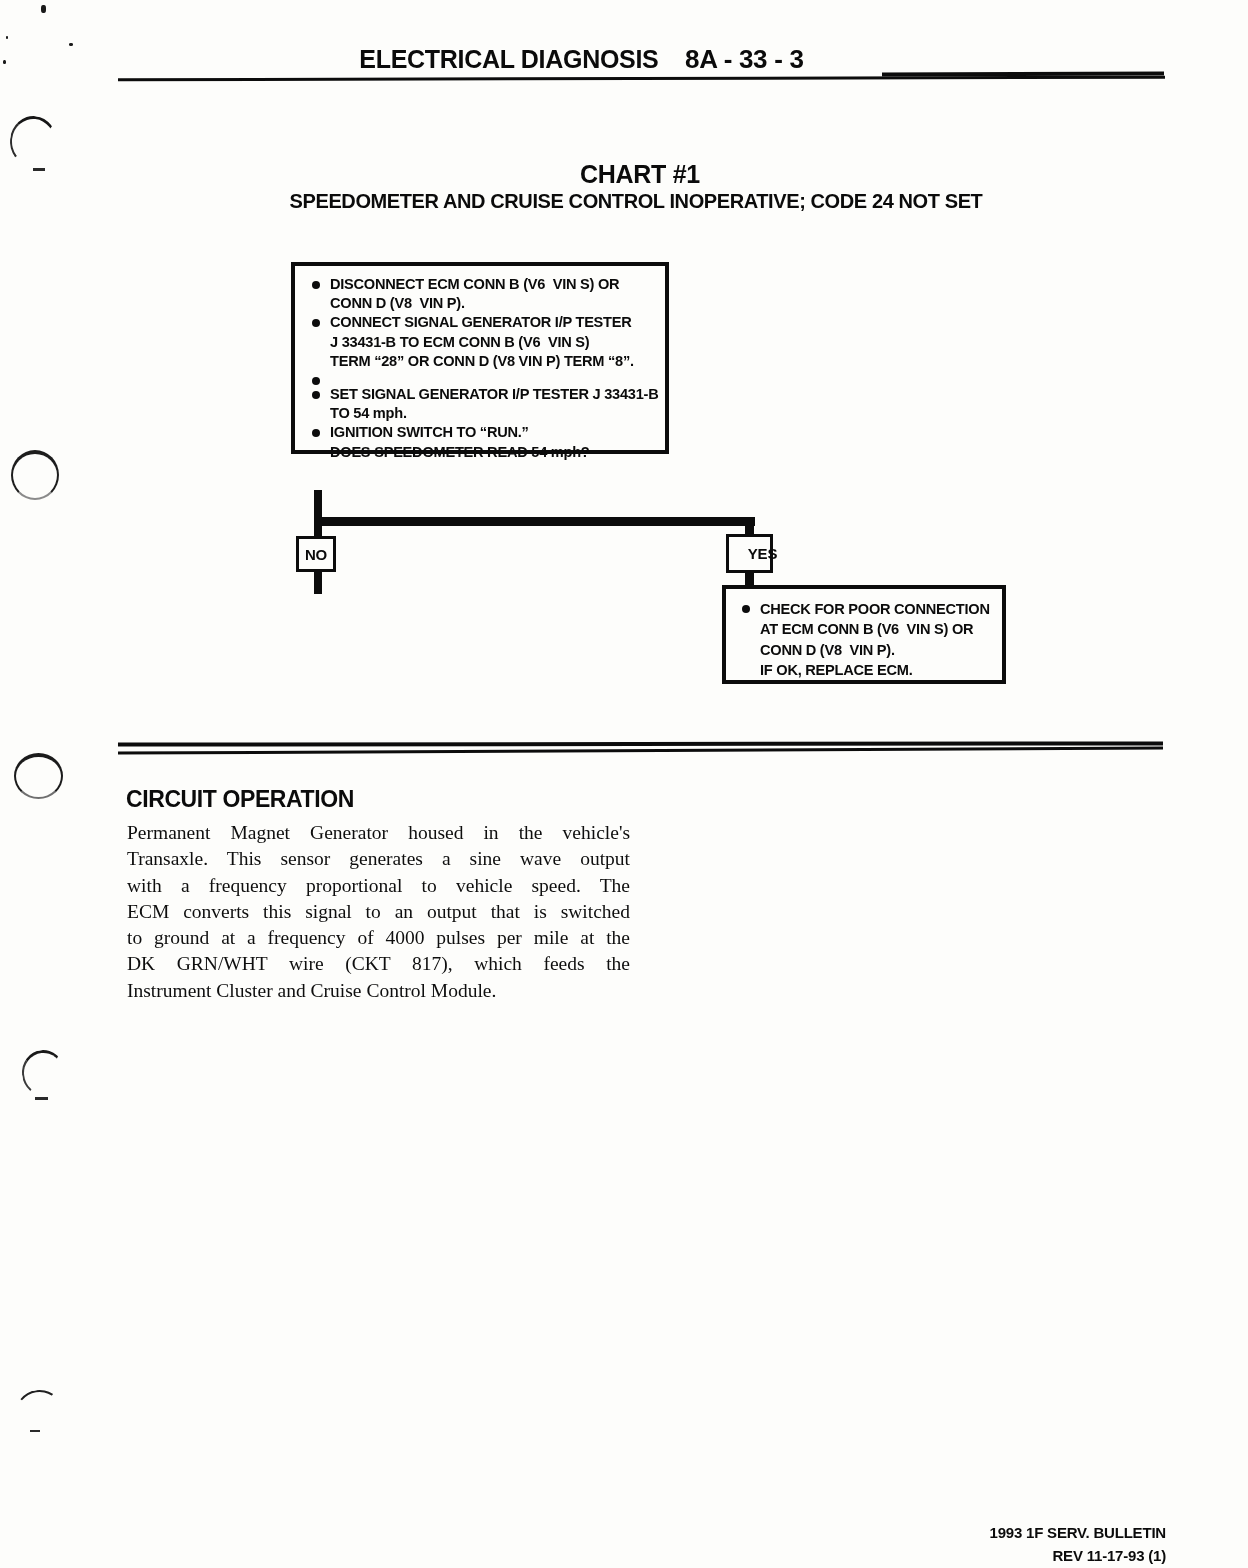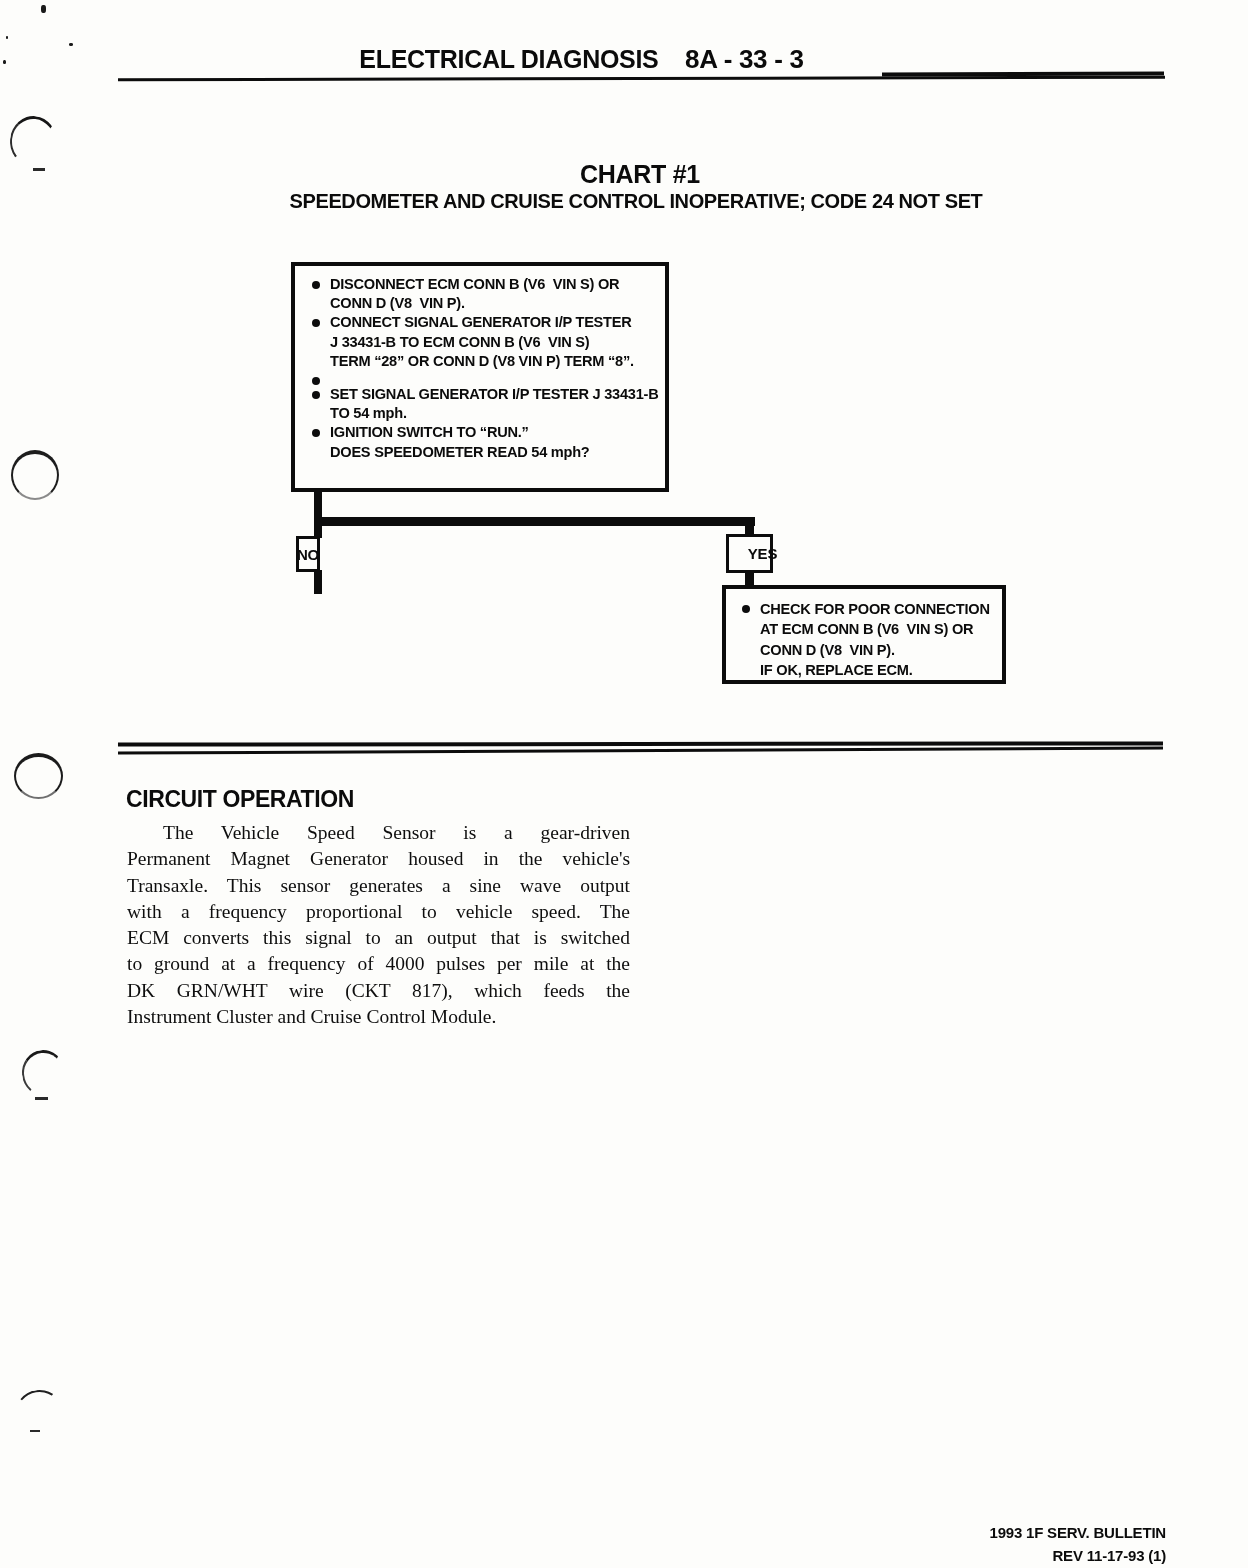--- a/index.html
+++ b/index.html
@@ -36,21 +36,21 @@
   .chart-subtitle{
     position:absolute;top:190px;left:0;width:1272px;
     text-align:center;font-weight:700;font-size:20px;letter-spacing:-0.4px;
   }
   
   .fc-box{
     position:absolute;
     border:4px solid #0c0c0c;background:#fdfdfb;
     box-sizing:border-box;
   }
-  .start-box{left:291px;top:262px;width:378px;height:230px;padding:9px 4px 0 14px;}
+  .start-box{left:291px;top:262px;width:378px;height:192px;padding:9px 4px 0 14px;}
   .no-result-box{left:291px;top:593px;width:366px;height:110px;padding:10px 4px 0 14px;}
   .yes-result-box{left:722px;top:585px;width:284px;height:99px;padding:10px 4px 8px 13px;}
   .bullet-item{display:flex;align-items:flex-start;}
   .bullet-dot{
     flex:0 0 auto;width:8px;height:8px;border-radius:50%;
     background:#0c0c0c;margin:6px 10px 0 3px;
   }
   .bullet-text{
     font-weight:700;font-size:14.6px;line-height:19.2px;
     letter-spacing:-0.25px;white-space:pre;
@@ -60,21 +60,21 @@
   .conn-stem1{left:314px;top:490px;width:8px;height:48px;}
   .conn-hbar{left:314px;top:517px;width:441px;height:9px;}
   .conn-yesdrop{left:745px;top:519px;width:9px;height:20px;}
   .conn-stem2{left:314px;top:570px;width:8px;height:24px;}
   .conn-stem3{left:745px;top:571px;width:9px;height:15px;}
   .decision-box{
     position:absolute;border:3px solid #0c0c0c;background:#fdfdfb;
     box-sizing:border-box;display:flex;align-items:center;justify-content:center;
     font-weight:700;font-size:15px;letter-spacing:-0.2px;
   }
-  .no-box{left:296px;top:536px;width:24px;height:36px;}
+  .no-box{left:296px;top:536px;width:40px;height:36px;}
   .yes-box{left:726px;top:534px;width:47px;height:39px;padding-left:26px;}
   
   .sep{position:absolute;left:118px;top:742px;width:1045px;height:12px;transform:rotate(-0.18deg);}
   .sep .a{position:absolute;top:0;left:0;right:0;height:4px;background:#0c0c0c;transform:rotate(0.12deg);}
   .sep .b{position:absolute;top:7px;left:0;right:0;height:3px;background:#0c0c0c;transform:rotate(-0.1deg);}
   
   .co-heading{
     position:absolute;left:126px;top:786px;
     font-weight:700;font-size:23px;letter-spacing:-0.4px;
   }
@@ -184,21 +184,20 @@
     </div>
   </div>
 
   <div class="sep">
     <div class="a"></div>
     <div class="b"></div>
   </div>
 
   <div class="co-heading">CIRCUIT OPERATION</div>
   <div class="co-body">
-    <div class="co-line co-line--first">The Vehicle Speed Sensor is a gear-driven</div>
     <div class="co-line">Permanent Magnet Generator housed in the vehicle's</div>
     <div class="co-line">Transaxle.  This sensor generates a sine wave output</div>
     <div class="co-line">with a frequency proportional to vehicle speed.  The</div>
     <div class="co-line">ECM converts this signal to an output that is switched</div>
     <div class="co-line">to ground at a frequency of 4000 pulses per mile at the</div>
     <div class="co-line">DK GRN/WHT wire (CKT 817), which feeds the</div>
     <div class="co-line co-line--last">Instrument Cluster and Cruise Control Module.</div>
   </div>
 
   <div class="footer">

